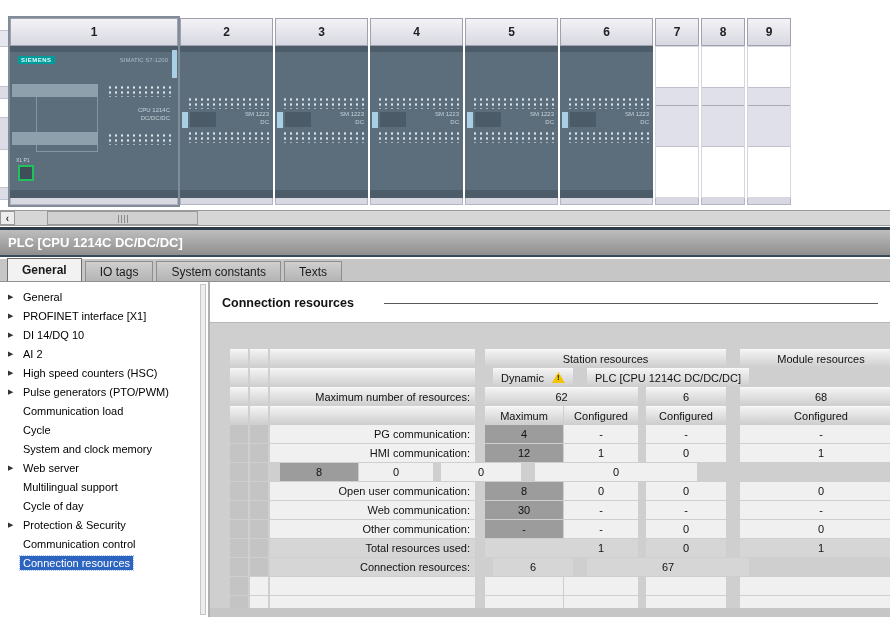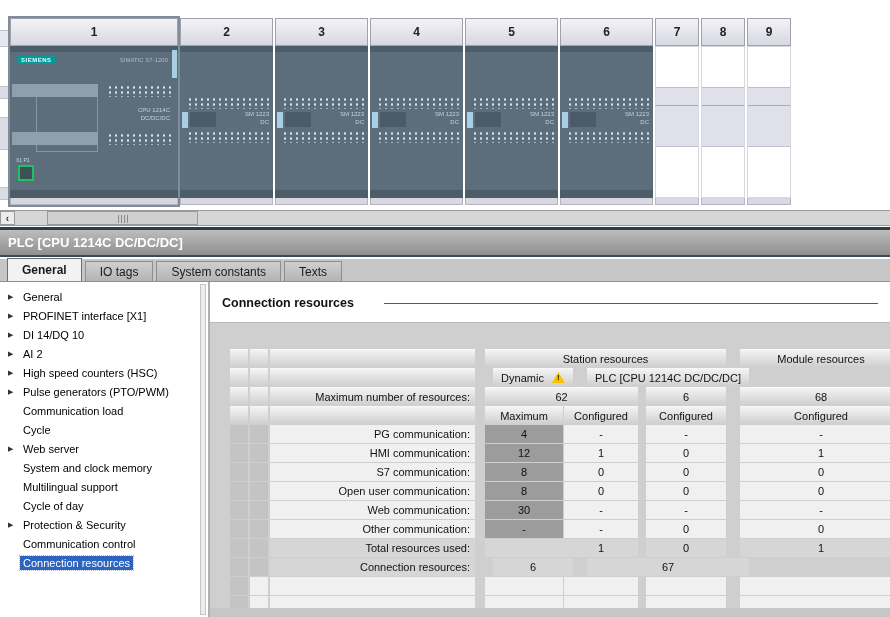--- a/index.html
+++ b/index.html
@@ -299,26 +299,26 @@
         </div>
         <div class="sb-item">
           <span class="sb-arrow"></span>
           <span class="sb-label">Communication load</span>
         </div>
         <div class="sb-item">
           <span class="sb-arrow"></span>
           <span class="sb-label">Cycle</span>
         </div>
         <div class="sb-item">
+          <span class="sb-arrow"></span>
+          <span class="sb-label">System and clock memory</span>
+        </div>
+        <div class="sb-item">
           <span class="sb-arrow">▶</span>
           <span class="sb-label">Web server</span>
-        </div>
-        <div class="sb-item">
-          <span class="sb-arrow"></span>
-          <span class="sb-label">System and clock memory</span>
         </div>
         <div class="sb-item">
           <span class="sb-arrow"></span>
           <span class="sb-label">Multilingual support</span>
         </div>
         <div class="sb-item">
           <span class="sb-arrow"></span>
           <span class="sb-label">Cycle of day</span>
         </div>
         <div class="sb-item">
@@ -424,21 +424,20 @@
               <div class="cell g8" style="background: transparent;"></div>
               <div class="cell w-dyn lightc">0</div>
               <div class="cell g14" style="background: transparent;"></div>
               <div class="cell w-plc lightc">1</div>
             </div>
             <div class="trow">
               <div class="cell w-gut gutc"></div>
               <div class="cell g2" style="background: transparent;"></div>
               <div class="cell w-sp gutc"></div>
               <div class="cell g2" style="background: transparent;"></div>
-              <div class="cell w-label lightc lbl">S7 communication:</div>
               <div class="cell g10" style="background: transparent;"></div>
               <div class="cell w-max darkc">8</div>
               <div class="cell g1" style="background: transparent;"></div>
               <div class="cell w-rconf lightc">0</div>
               <div class="cell g8" style="background: transparent;"></div>
               <div class="cell w-dyn lightc">0</div>
               <div class="cell g14" style="background: transparent;"></div>
               <div class="cell w-plc lightc">0</div>
             </div>
             <div class="trow">

